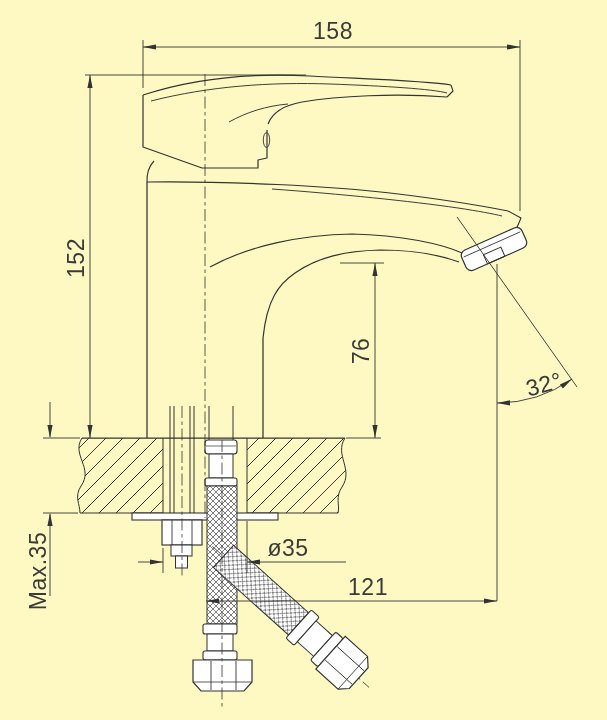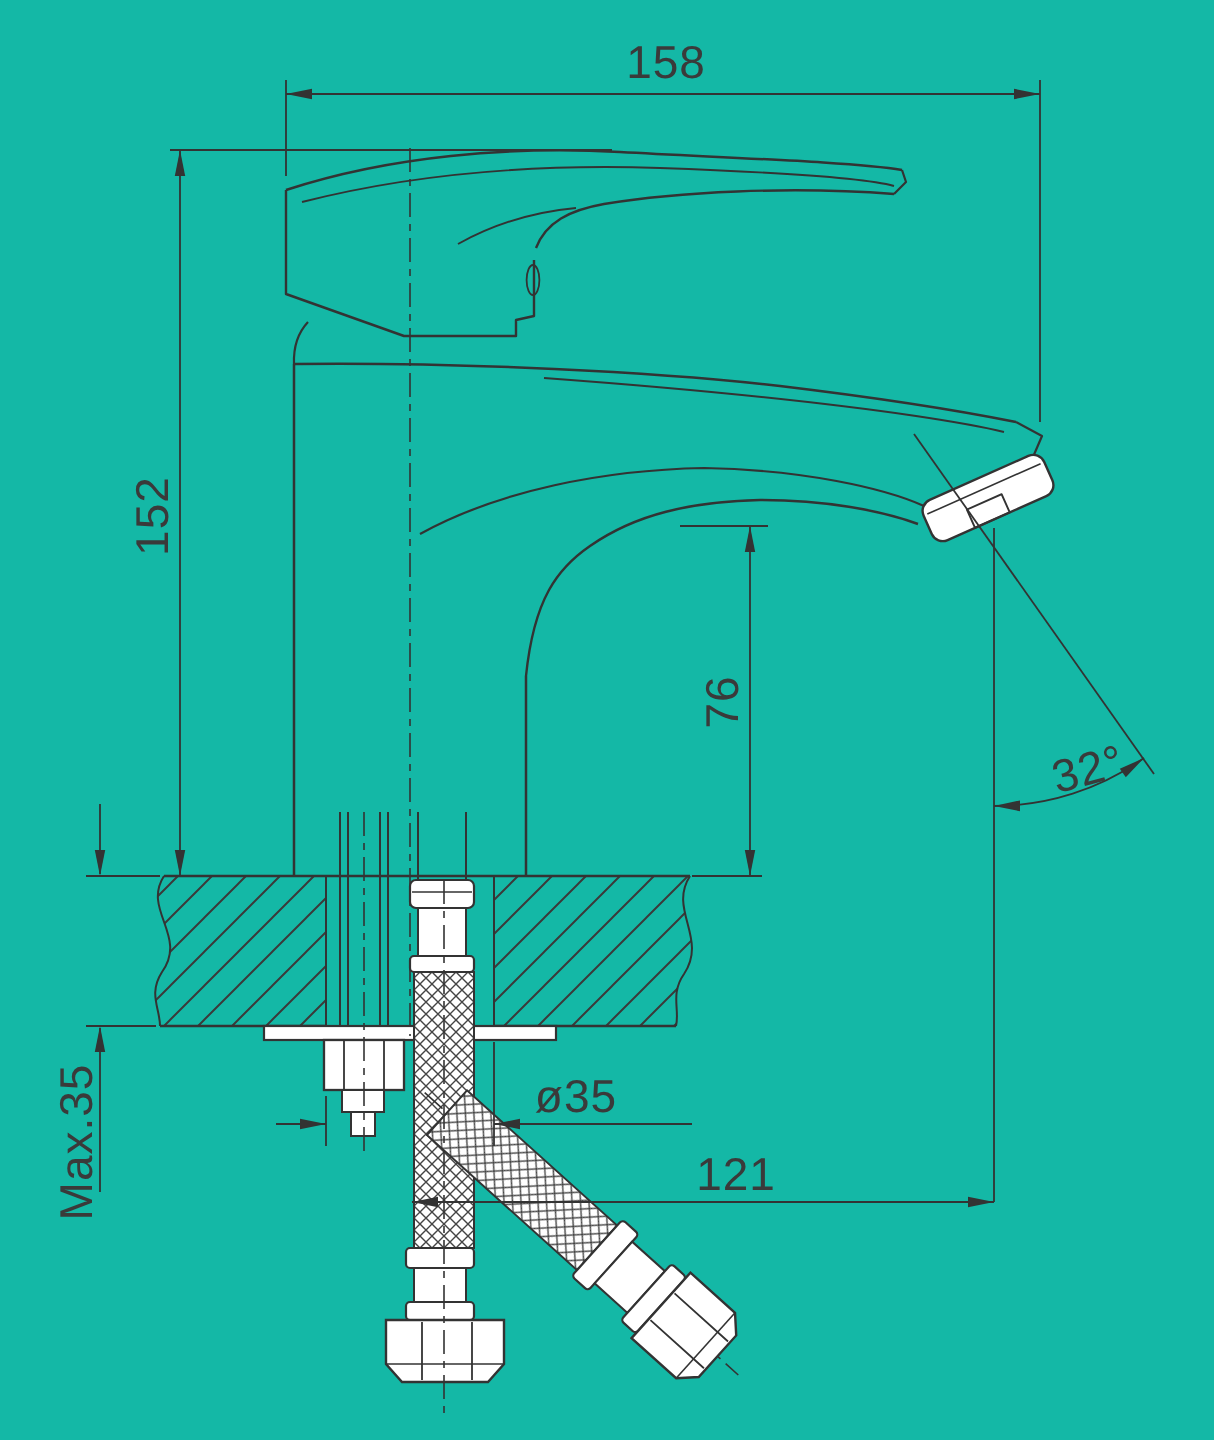--- a/index.html
+++ b/index.html
@@ -1,19 +1,19 @@
 <!DOCTYPE html>
 <html><head>
 <meta charset="utf-8">
 <style>
   html,body { margin:0; padding:0; background:#ffffff; }
   .stage {
     position:relative;
     width:607px; height:720px;
-    background:#14b8a6;
+    background:#fef9c3;
     font-family:"Liberation Sans", sans-serif;
     overflow:hidden;
   }
   svg { display:block; }
   .ln  { fill:none; stroke:#333333; stroke-linecap:butt; stroke-linejoin:round; }
   .fw  { fill:#ffffff; stroke:#333333; }
   .ar  { fill:#333333; stroke:none; }
   .dim {
     font-family:"Liberation Sans", sans-serif;
     font-size:23px;

